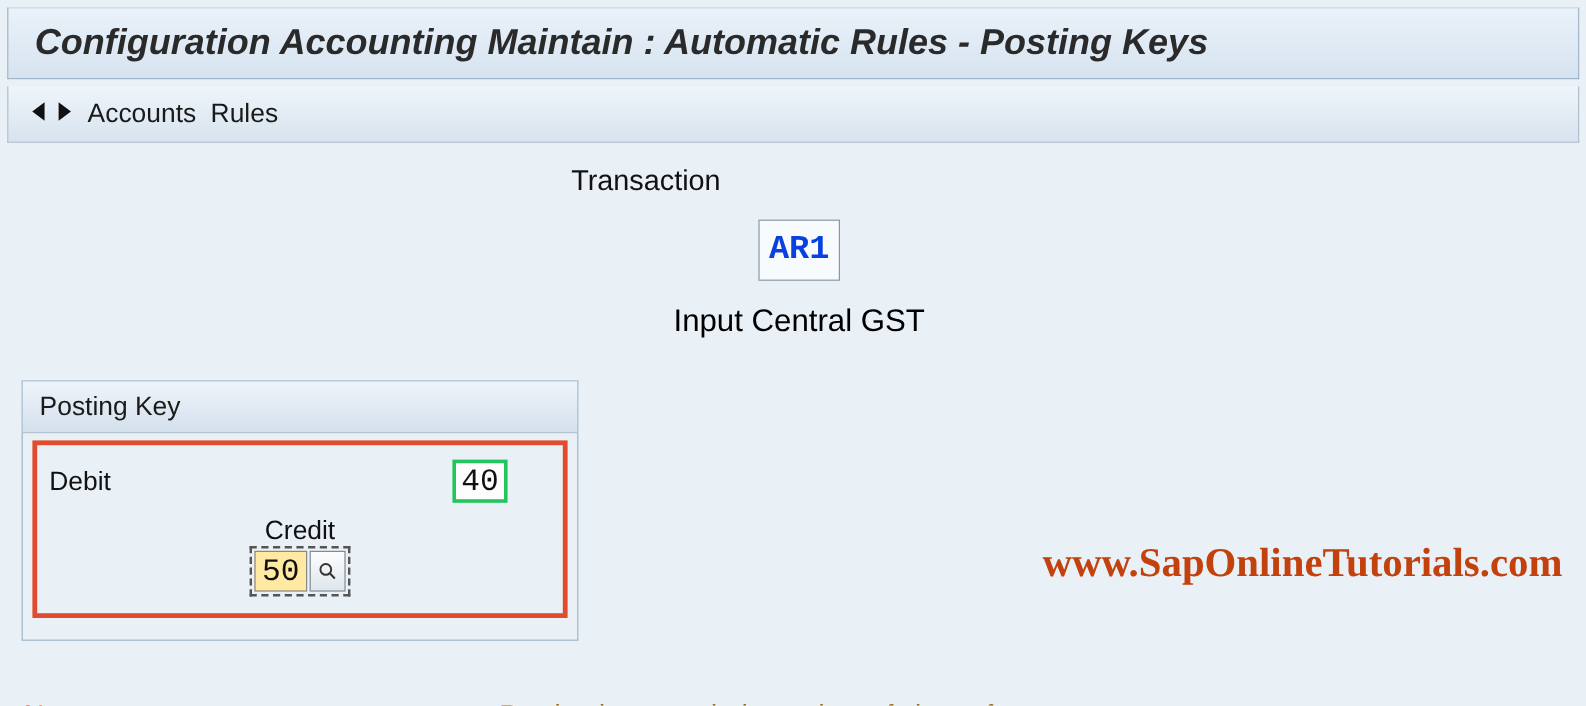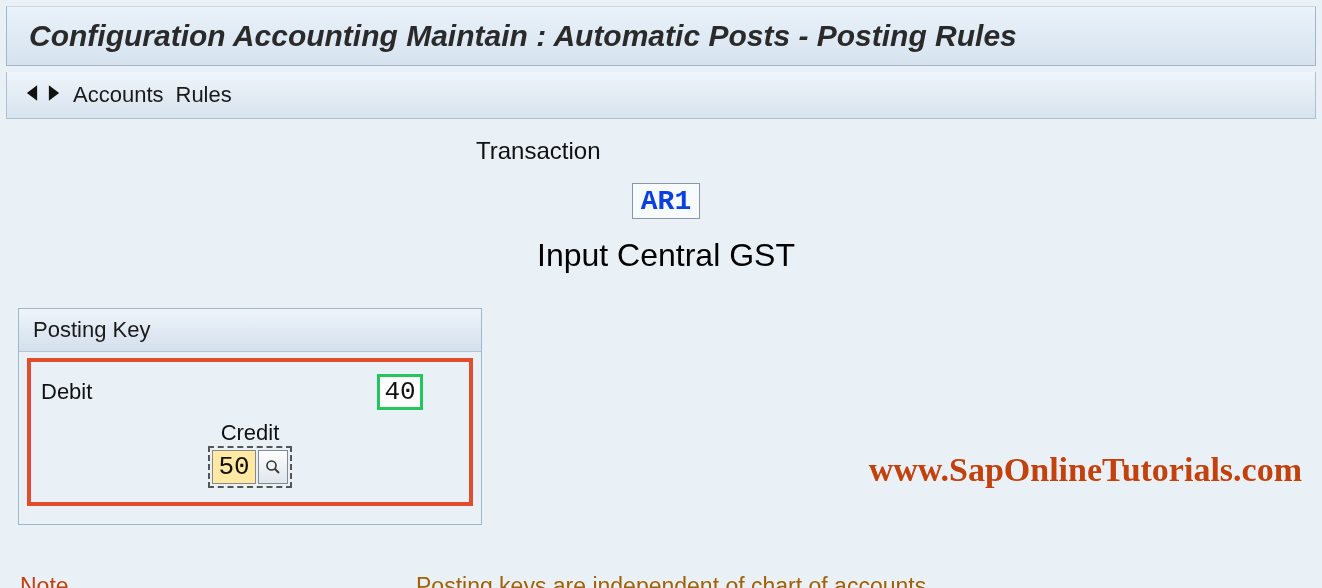--- a/index.html
+++ b/index.html
@@ -55,23 +55,23 @@
       display: inline-flex;
       align-items: center;
       justify-content: center;
       font-family: Consolas, 'Courier New', monospace;
       font-size: 28px;
       font-weight: bold;
       color: #0a3fe0;
       border: 1px solid #8a98a6;
       background: #f8fbfe;
       padding: 0 8px;
-      height: 36px;
-    }
-    .trx-desc { font-size: 32px; color: #000; }
+      height: 51px;
+    }
+    .trx-desc { font-size: 26px; color: #000; }
     .groupbox {
       width: 464px;
       border: 1px solid #9fb6cb;
       background: #e9f0f6;
       margin-left: 8px;
       padding-bottom: 18px;
     }
     .group-header {
       background: linear-gradient(to bottom, #eef4fa 0%, #d4e0ec 100%);
       border-bottom: 1px solid #b5c4d3;
@@ -149,21 +149,21 @@
       margin-left: 10px;
       font-size: 23px;
     }
     .note-label { color: #c2410c; width: 396px; }
     .note-text { color: #a16207; }
     .menu-link { cursor: default; }
   </style>
 </head>
 <body>
 
-<div class="title-bar">Configuration Accounting Maintain : Automatic Posts - Posting Rules</div>
+<div class="title-bar">Configuration Accounting Maintain : Automatic Rules - Posting Keys</div>
 
 <div class="toolbar">
   <div class="nav-arrows">
     <span>
       <svg width="14" height="18" viewBox="0 0 10 14">
           <polygon points="9,1 1,7 9,13" fill="#111"></polygon>
         </svg>
     </span>
     <span>
       <svg width="14" height="18" viewBox="0 0 10 14">

